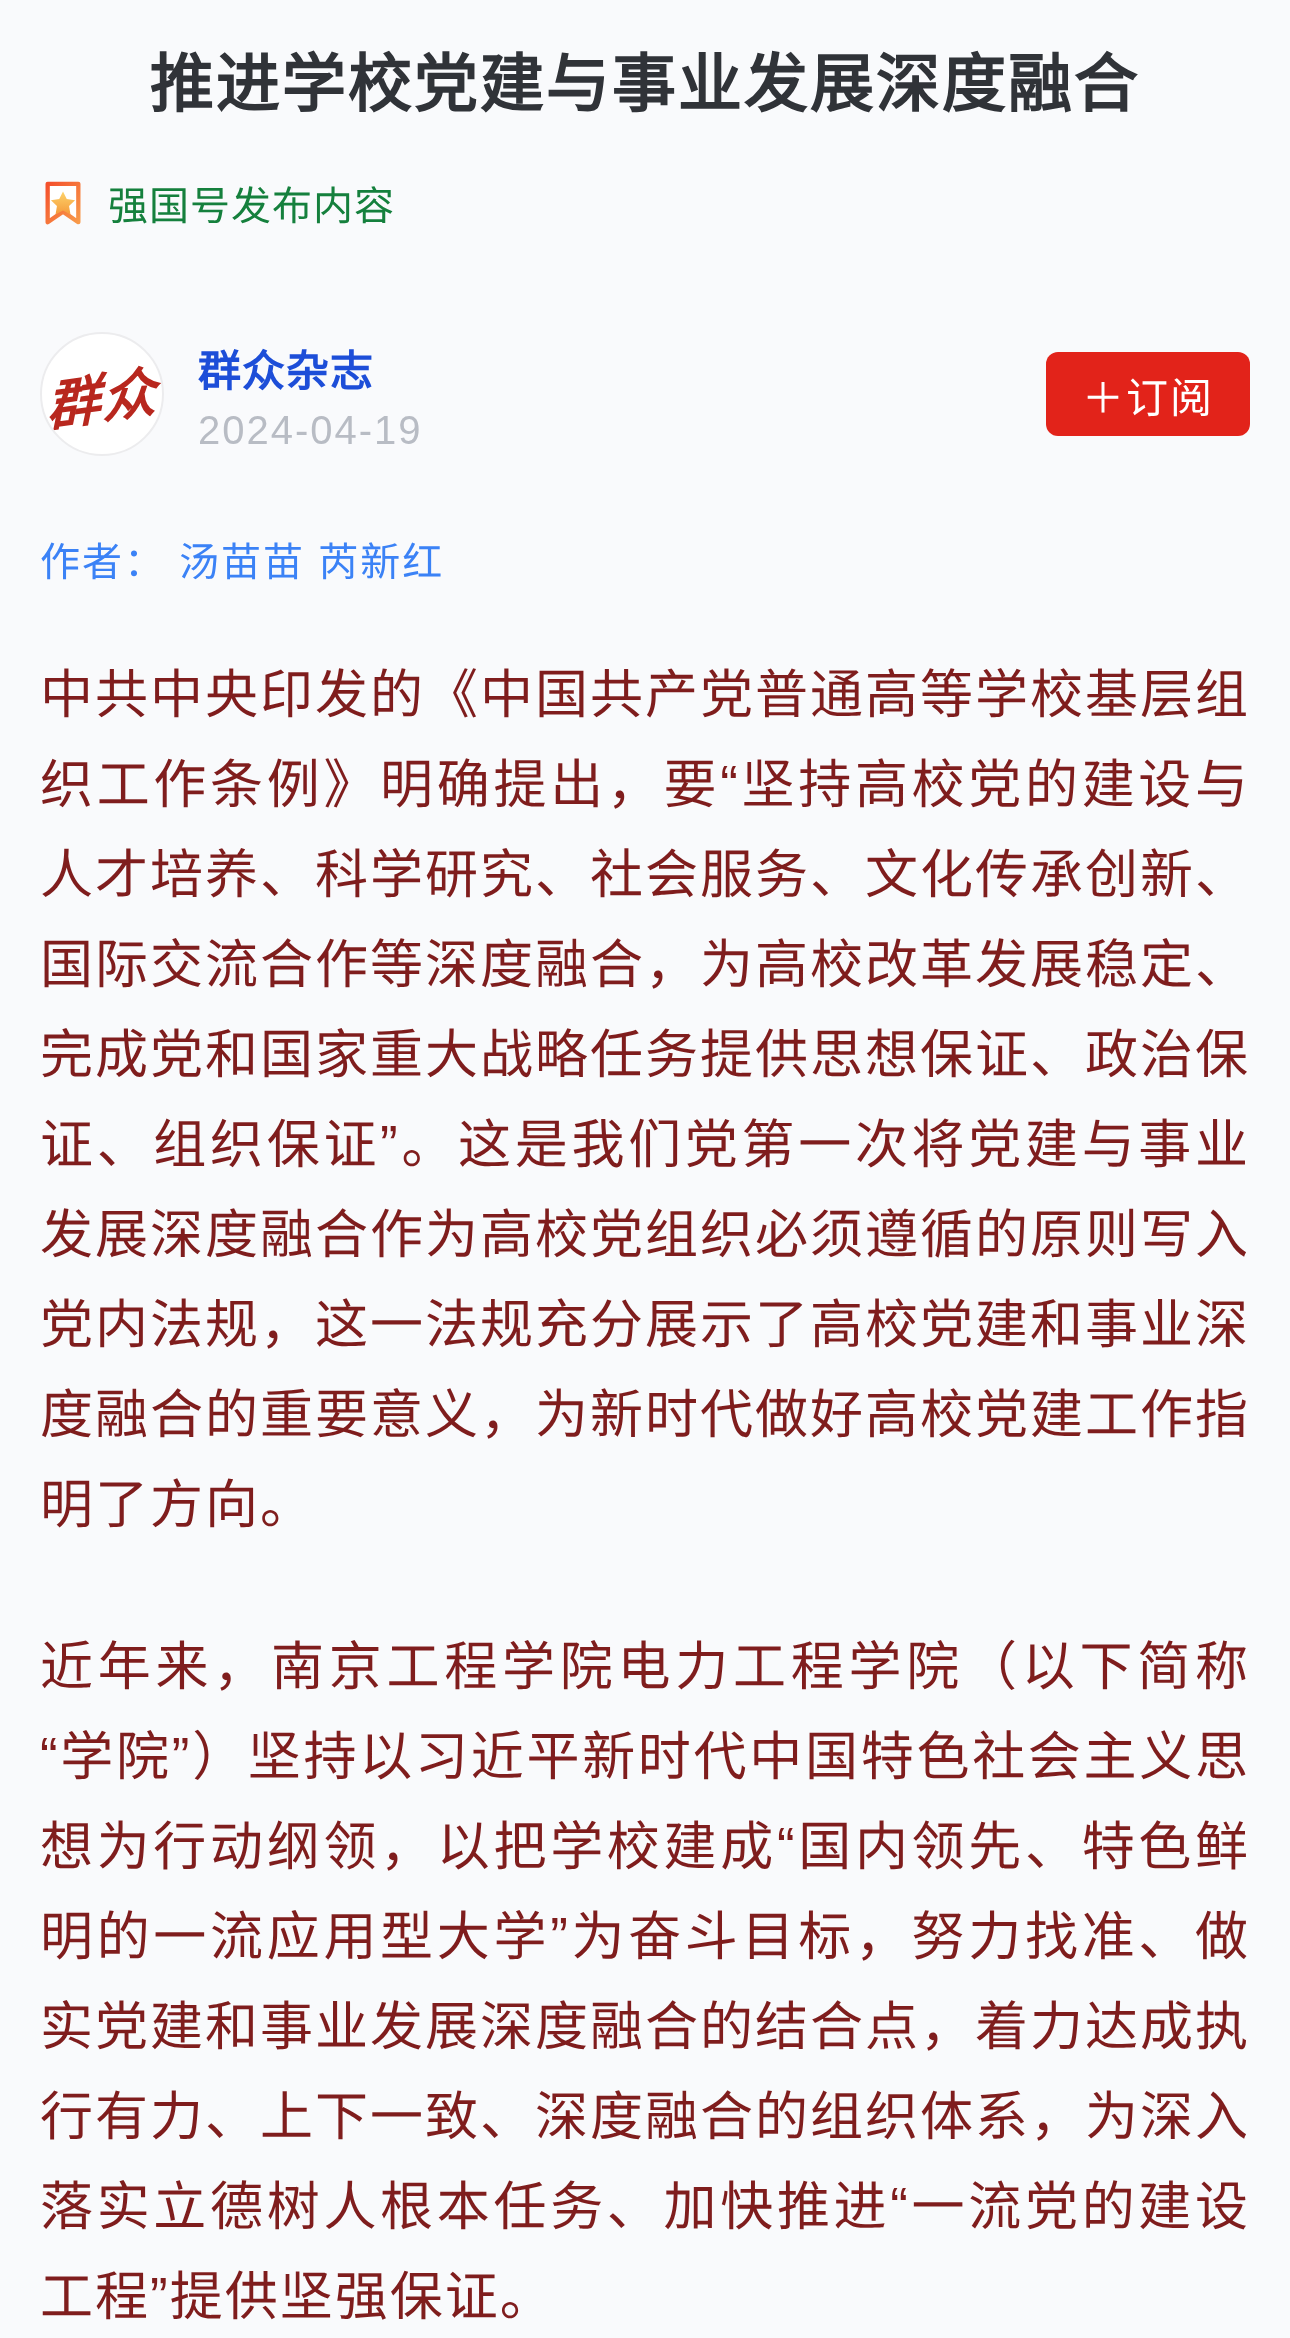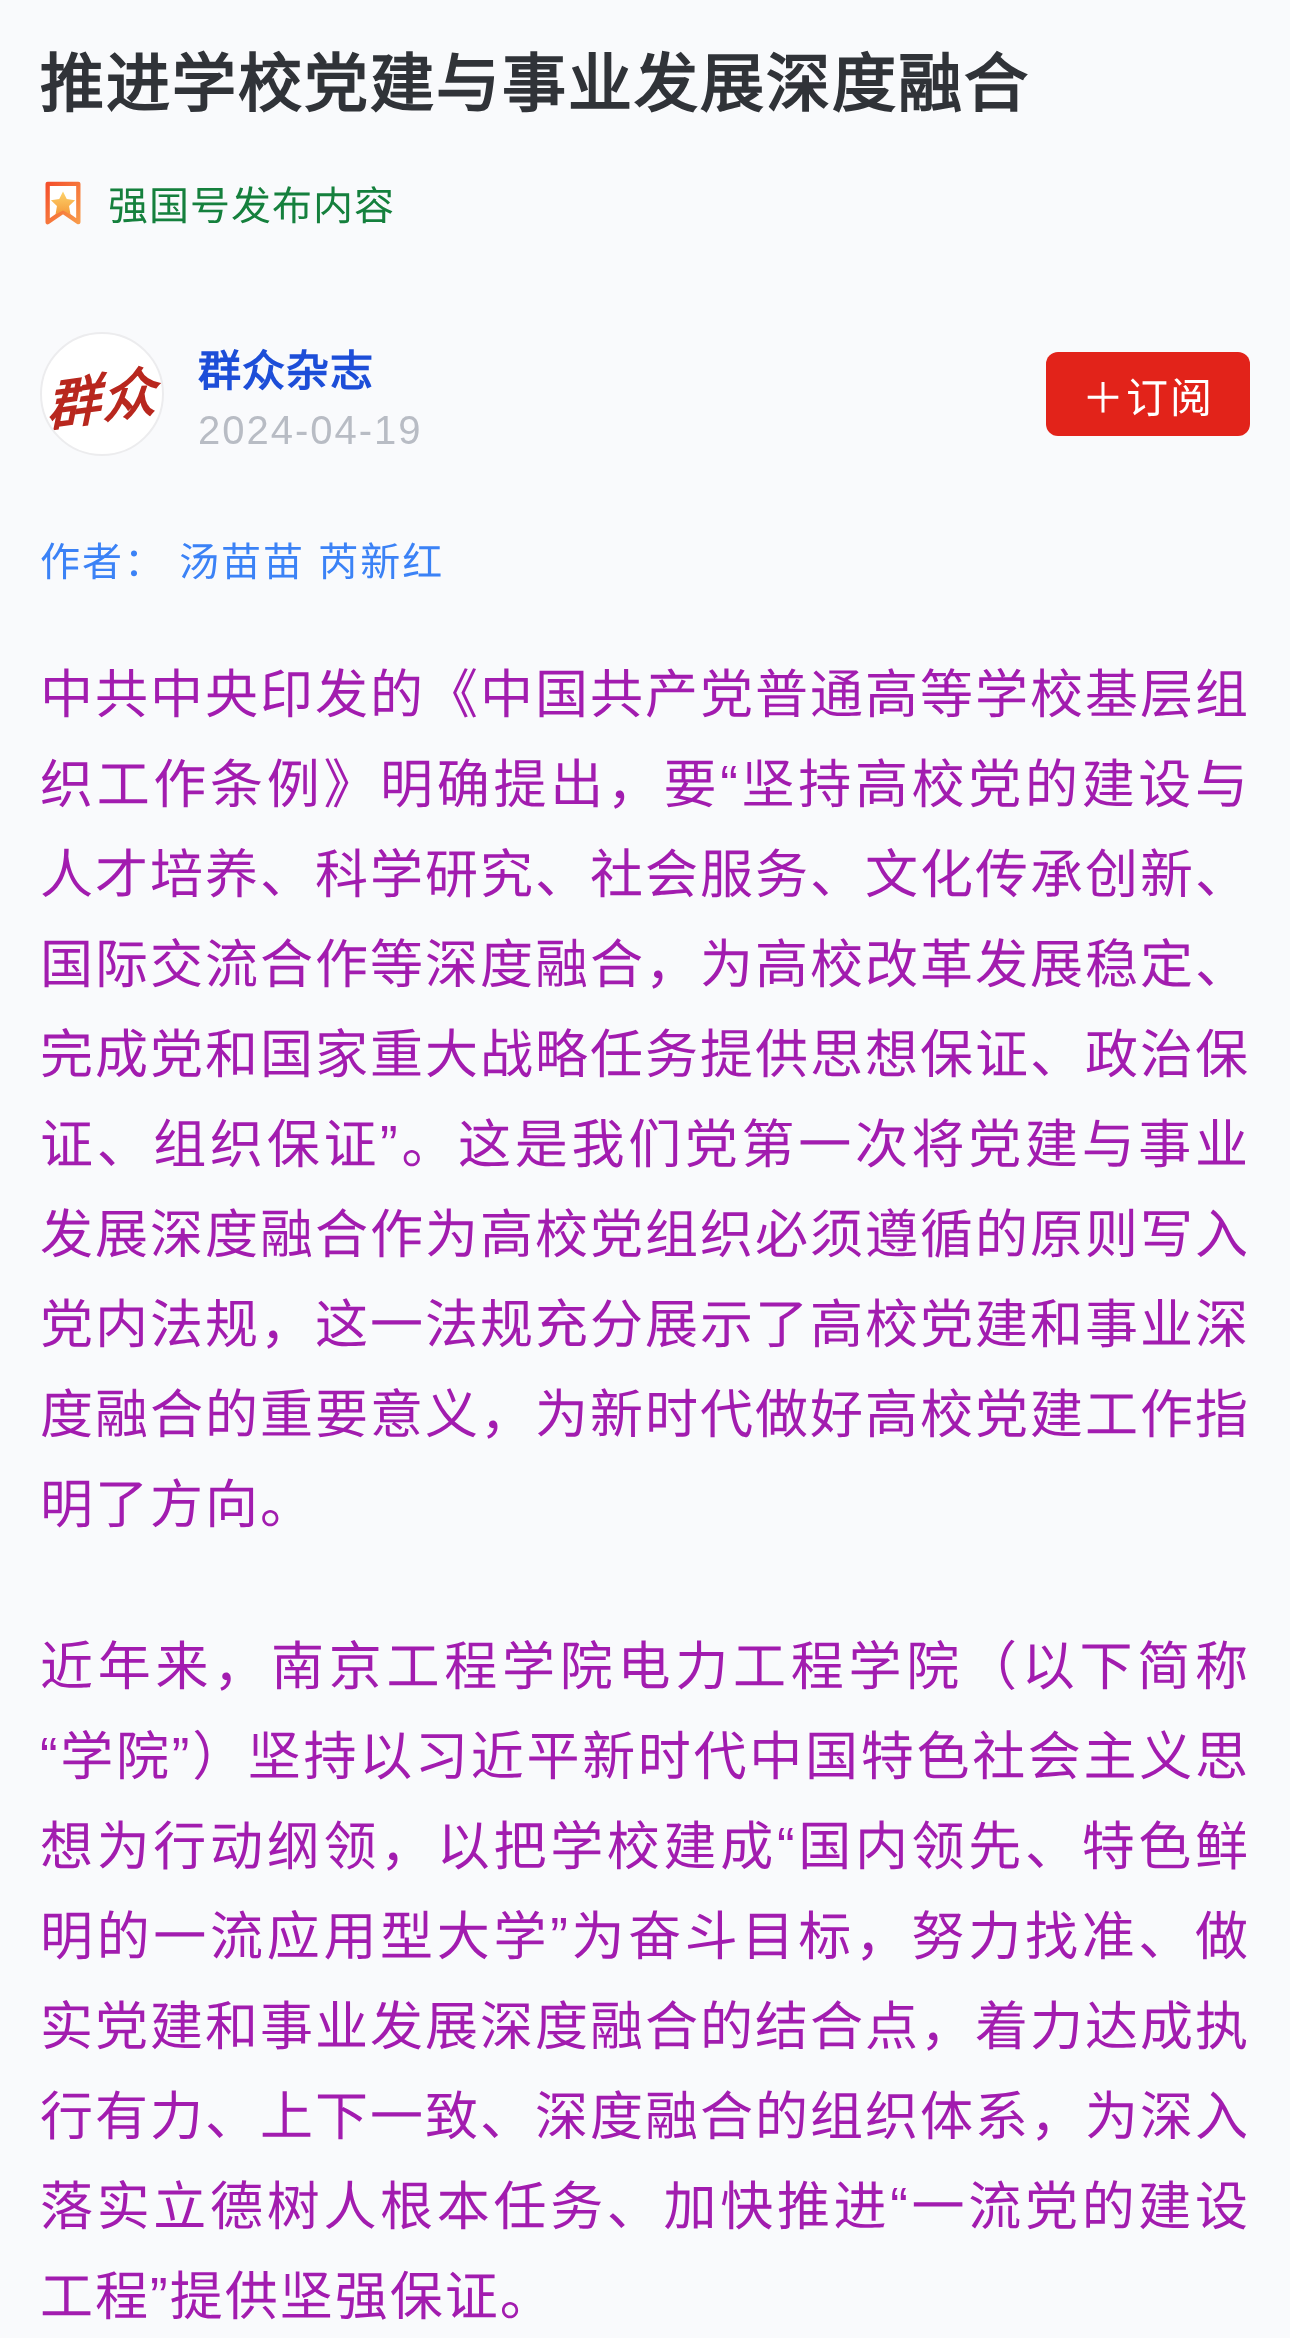--- a/index.html
+++ b/index.html
@@ -15,20 +15,21 @@
   .container {
     padding: 42px 40px 0 40px;
   }
   
   .article-title {
     font-size: 64px;
     line-height: 1.32;
     font-weight: 700;
     letter-spacing: 2px;
     color: #303338;
+    text-align: center;
   }
   
   .badge-row {
     margin-top: 48px;
     display: flex;
     align-items: center;
     gap: 22px;
   }
   .badge-row svg { display: block; flex: 0 0 auto; }
   .badge-label {
@@ -103,21 +104,21 @@
     color: #3b82f6;
     letter-spacing: 2px;
   }
   
   .article-body {
     margin-top: 62px;
   }
   .article-body p {
     font-size: 53px;
     line-height: 90px;
-    color: #a21caf;
+    color: #7f1d1d;
     letter-spacing: 2px;
     text-align: justify;
     margin-bottom: 72px;
   }
 </style>
 </head>
 <body>
 
 <div class="container">
 

